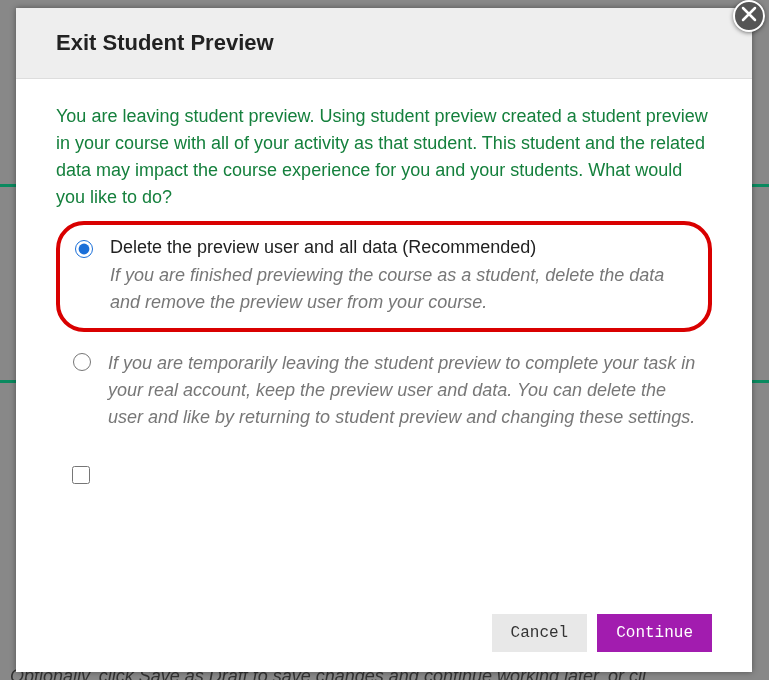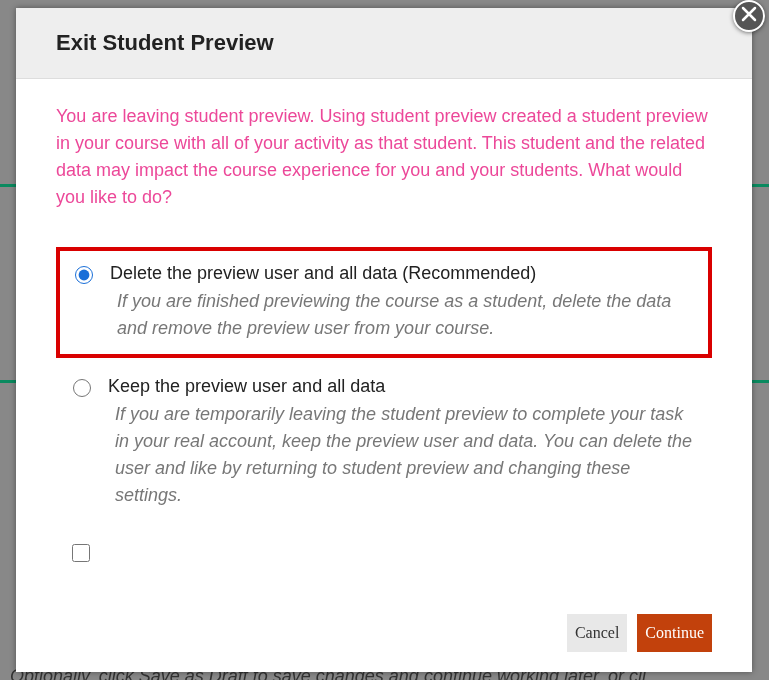--- a/index.html
+++ b/index.html
@@ -49,73 +49,73 @@
     color: #222;
     border-bottom: 1px solid #ddd;
   }
   .modal-body {
     flex: 1;
     overflow-y: auto;
     padding: 24px 40px 10px 40px;
   }
   .intro {
     font-size: 18px;
-    color: #ec4899;
+    color: #15803d;
     line-height: 1.5;
-    margin-bottom: 36px;
+    margin-bottom: 10px;
   }
   .option-row {
     display: flex;
     align-items: flex-start;
     gap: 14px;
     padding: 14px 12px 14px 12px;
     margin-bottom: 4px;
+    border-radius: 28px;
   }
   .option-row.highlighted {
     border: 4px solid #d90000;
     padding: 12px 10px;
   }
   .option-content { flex: 1; }
   .option-label {
     font-size: 18px;
     color: #222;
     margin-bottom: 4px;
   }
   .option-desc {
     font-size: 18px;
     font-style: italic;
     color: #777;
     line-height: 1.5;
-    margin-left: 7px;
   }
   input[type=radio], input[type=checkbox] {
     width: 18px; height: 18px;
     margin-top: 3px;
     flex-shrink: 0;
   }
   input[type=radio] { accent-color: #1a6fd8; }
   .modal-footer {
     padding: 16px 40px 20px 40px;
     display: flex;
     justify-content: flex-end;
     gap: 10px;
   }
   .btn {
-    padding: 10px 8px;
+    padding: 10px 19px;
     font-size: 16px;
     border: none;
     cursor: pointer;
-    font-family: Liberation Serif, serif;
+    font-family: Liberation Mono, monospace;
   }
   .btn-cancel {
     background: #e8e8e8;
     color: #333;
   }
   .btn-continue {
-    background: #c2410c;
+    background: #a21caf;
     color: #fff;
   }
   
   .modal-body::-webkit-scrollbar { width: 14px; }
   .modal-body::-webkit-scrollbar-track { background: #f2f2f2; }
   .modal-body::-webkit-scrollbar-thumb { background: #ccc; }
   
   .green-stripe {
     position: absolute;
     left: 0; width: 769px; height: 3px;
@@ -141,21 +141,20 @@
       <input type="radio" name="exitopt" checked="" style="">
       <div class="option-content">
         <div class="option-label">Delete the preview user and all data (Recommended)</div>
         <div class="option-desc">If you are finished previewing the course as a student, delete the data and remove the preview user from your course.</div>
       </div>
     </label>
 
     <label class="option-row">
       <input type="radio" name="exitopt" style="">
       <div class="option-content">
-        <div class="option-label">Keep the preview user and all data</div>
         <div class="option-desc">If you are temporarily leaving the student preview to complete your task in your real account, keep the preview user and data. You can delete the user and like by returning to student preview and changing these settings.</div>
       </div>
     </label>
 
     <label class="option-row">
       <input type="checkbox" style="">
       <div class="option-content">
       </div>
     </label>
 

